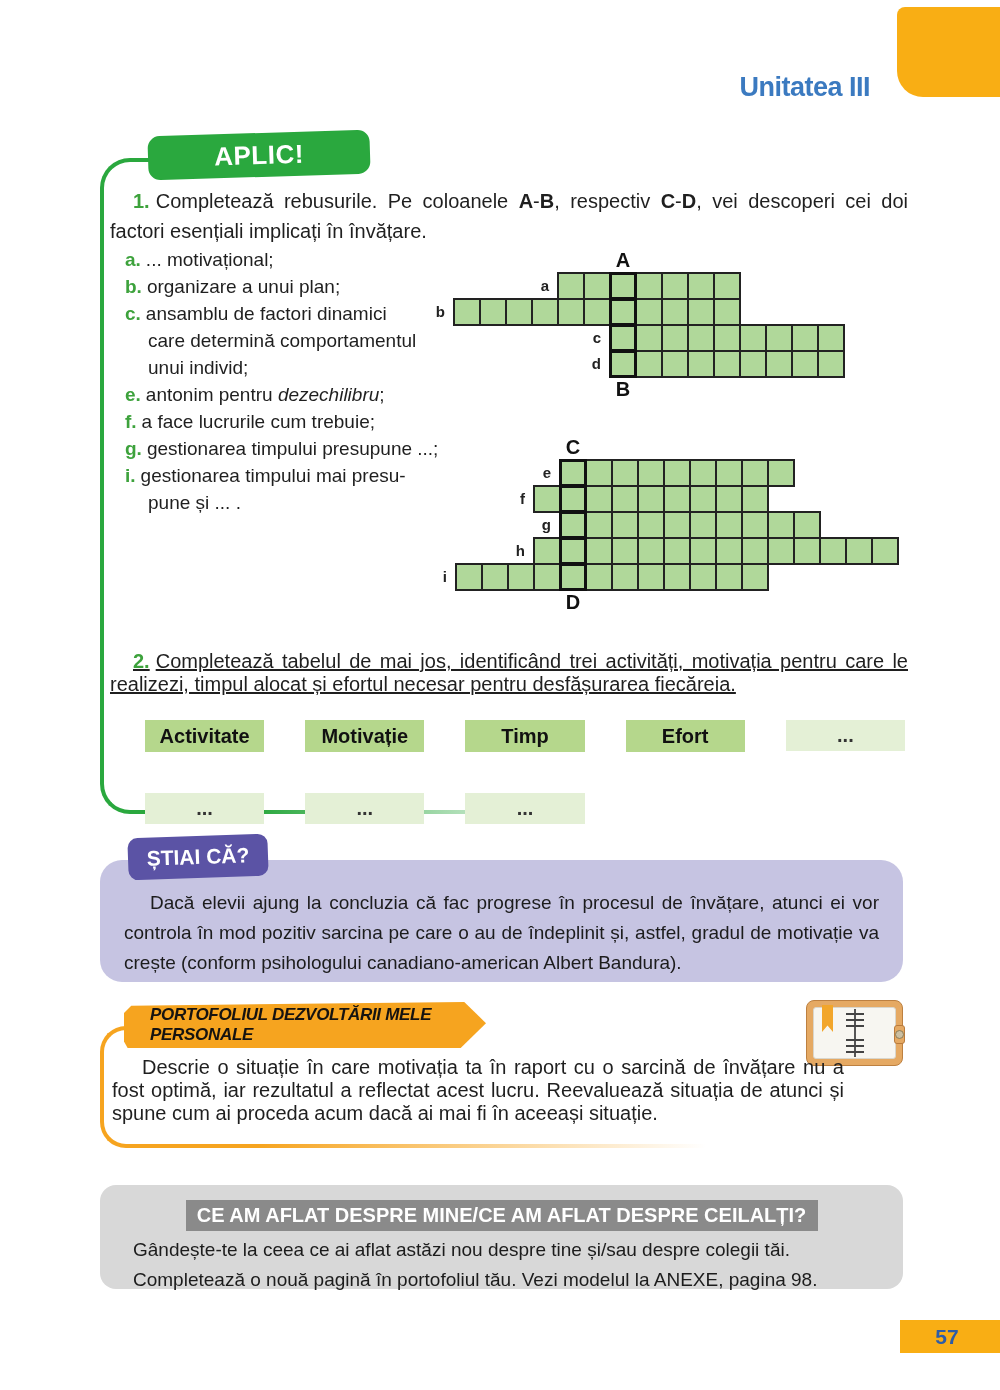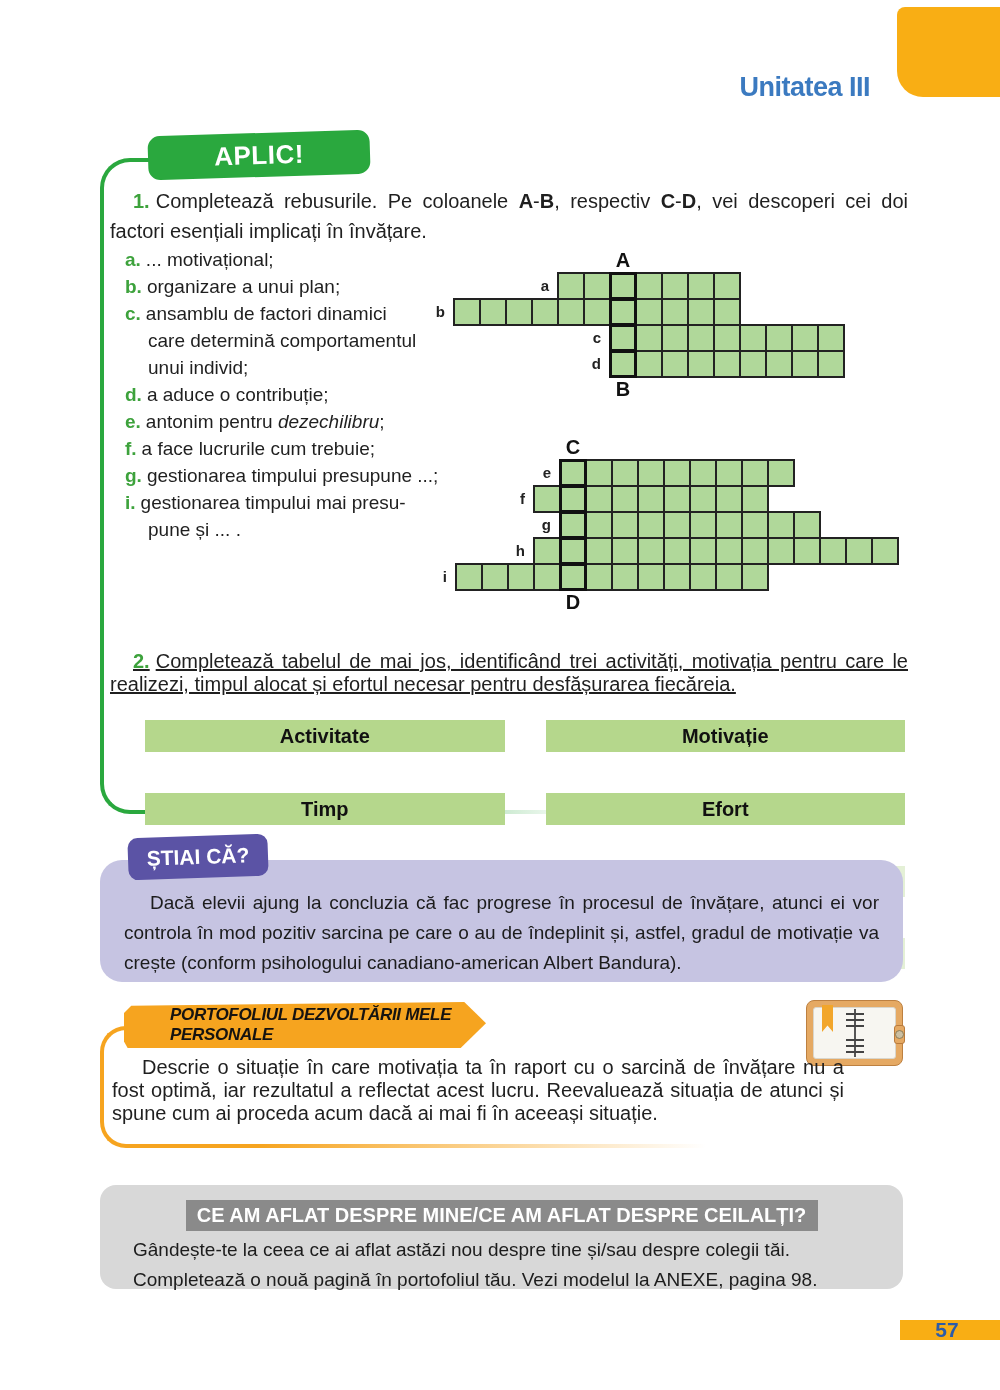--- a/index.html
+++ b/index.html
@@ -31,54 +31,54 @@
   .xword-1{left:453px;top:250px;width:400px;height:160px;}
   .xword-2{left:455px;top:437px;width:460px;height:186px;}
   .xword-row{position:absolute;display:flex;}
   .cell{width:28px;height:28px;background:#b0d89a;border:2px solid #222;box-sizing:border-box;flex:none;}
   .cell + .cell{margin-left:-2px;}
   .cell.key{border-width:3px;border-color:#111;position:relative;z-index:1;}
   .xword-row-label{position:absolute;left:-28px;width:20px;text-align:right;font-size:15px;font-weight:700;line-height:28px;color:#222;}
   .xword-col-label{position:absolute;transform:translateX(-50%);font-size:20px;font-weight:700;color:#111;line-height:20px;}
 
   
-  .acttable{position:absolute;left:145px;top:720px;width:760px;display:grid;grid-template-columns:repeat(2,1fr);column-gap:8px;row-gap:5px;gap:41px;}
+  .acttable{position:absolute;left:145px;top:720px;width:760px;display:grid;grid-template-columns:repeat(5,1fr);column-gap:8px;row-gap:5px;gap:41px;}
   .acttable .th{background:#b5d78c;height:32px;display:flex;align-items:center;justify-content:center;font-weight:700;font-size:20px;color:#111;}
   .acttable .td{background:#e4f0d6;height:31px;display:flex;align-items:center;justify-content:center;font-size:20px;font-weight:700;color:#333;}
 
   
   .stiai-banner{left:128px;top:836px;width:140px;height:42px;background:#5b53a5;border-radius:10px;transform:rotate(-2deg);color:#fff;font-weight:700;font-size:21px;}
   .stiai-box{position:absolute;left:100px;top:860px;width:803px;height:122px;background:#c6c4e2;border-radius:22px;}
   .stiai-text{margin:28px 24px 0 24px;font-size:19px;line-height:30px;text-align:justify;text-indent:26px;color:#1c1c1c;}
 
   
   .orange-frame{position:absolute;left:100px;top:1026px;width:52px;height:122px;border-left:4px solid #f6a41f;border-top:4px solid #f6a41f;border-bottom:4px solid #f6a41f;border-radius:26px 0 0 26px;box-sizing:border-box;}
   .orange-fade{position:absolute;left:146px;top:1144px;width:560px;height:4px;background:linear-gradient(to right,#f6a41f 0%,#f6a41f 20%,rgba(246,164,31,0) 100%);}
   .porto-banner{position:absolute;z-index:2;left:124px;top:1002px;width:362px;height:46px;background:#f6a41f;clip-path:polygon(0 24%,2% 8%,94% 0,100% 46%,93% 100%,1% 100%,0 86%);display:flex;align-items:center;}
-  .porto-banner span{padding-left:26px;font-weight:700;font-style:italic;font-size:17px;letter-spacing:-0.3px;color:#161310;margin-left:20px;}
+  .porto-banner span{padding-left:26px;font-weight:700;font-style:italic;font-size:17px;letter-spacing:-0.3px;color:#161310;}
   .porto-text{position:absolute;left:112px;top:1056px;width:732px;font-size:20px;line-height:23px;text-align:justify;text-indent:30px;}
 
   
   .notebook{position:absolute;left:806px;top:1000px;width:97px;height:66px;background:#e5a963;border:1px solid #bd8040;border-radius:8px;box-sizing:border-box;}
   .nb-page{position:absolute;left:6px;top:6px;right:6px;bottom:6px;background:#f7f6f1;border:1px solid #d9d6cc;border-radius:3px;}
   .nb-spine{position:absolute;left:50%;top:8px;bottom:8px;width:2px;margin-left:-1px;background:#555;}
   .nb-rings{position:absolute;left:50%;transform:translateX(-50%);width:18px;height:14px;background:repeating-linear-gradient(to bottom,#444 0 2px,rgba(0,0,0,0) 2px 6px);}
   .nb-rings-top{top:12px;}
   .nb-rings-bottom{bottom:12px;}
   .nb-bookmark{position:absolute;left:15px;top:4px;width:11px;height:27px;background:#f2a62b;clip-path:polygon(0 0,100% 0,100% 100%,50% 76%,0 100%);}
   .nb-clasp{position:absolute;right:-3px;top:24px;width:9px;height:17px;background:#e5a963;border:1px solid #b97b3c;border-radius:3px;}
   .nb-clasp::after{content:"";position:absolute;left:0;top:4px;width:7px;height:7px;background:#cbbfa2;border:1px solid #8c7c55;border-radius:50%;}
 
   
   .reflect-box{position:absolute;left:100px;top:1185px;width:803px;height:104px;background:#d8d8d8;border-radius:16px;}
   .reflect-banner{margin:15px auto 0 auto;width:632px;height:31px;background:#8a8a8a;color:#fff;font-weight:700;font-size:20px;display:flex;align-items:center;justify-content:center;}
   .reflect-line{margin-top:8px;padding-left:33px;font-size:19px;line-height:22px;color:#1c1c1c;}
 
   
-  .page-num{position:absolute;left:900px;top:1320px;width:100px;height:20px;background:#f9ae14;display:flex;align-items:center;justify-content:center;padding-right:6px;box-sizing:border-box;}
+  .page-num{position:absolute;left:900px;top:1320px;width:100px;height:33px;background:#f9ae14;display:flex;align-items:center;justify-content:center;padding-right:6px;box-sizing:border-box;}
   .page-num span{color:#2d5ca8;font-weight:700;font-size:21px;}
 </style>
 </head>
 <body>
 
 <div class="page">
 
   <div class="corner-tab"></div>
   <div class="unit-label">Unitatea III</div>
 
@@ -87,21 +87,20 @@
   <div class="banner aplic-banner">
     <span>APLIC!</span>
   </div>
 
   <div class="ex-intro ex1-intro"><span class="num">1.</span><span>Completează rebusurile. Pe coloanele </span><b>A</b><span>-</span><b>B</b><span>, respectiv </span><b>C</b><span>-</span><b>D</b><span>, vei descoperi cei doi factori esențiali implicați în învățare.</span></div>
 
   <div id="clue-list" class="clue-list">
       <div class="clue"><span class="clue-letter">a.</span><span>... motivațional;</span></div>
       <div class="clue"><span class="clue-letter">b.</span><span>organizare a unui plan;</span></div>
       <div class="clue"><span class="clue-letter">c.</span><span>ansamblu de factori dinamici</span><br><span>care determină comportamentul</span><br><span>unui individ;</span></div>
-      <div class="clue"><span class="clue-letter">d.</span><span>a aduce o contribuție;</span></div>
       <div class="clue"><span class="clue-letter">e.</span><span>antonim pentru </span><i>dezechilibru</i><span>;</span></div>
       <div class="clue"><span class="clue-letter">f.</span><span>a face lucrurile cum trebuie;</span></div>
       <div class="clue"><span class="clue-letter">g.</span><span>gestionarea timpului presupune ...;</span></div>
       <div class="clue"><span class="clue-letter">i.</span><span>gestionarea timpului mai presu-</span><br><span>pune și ... .</span></div>
     </div>
 
   <div class="xword xword-1">
       <div class="xword-col-label" style="left: 170px; top: 0px;">A</div>
       <div class="xword-row" style="left: 104px; top: 22px;">
         <span class="xword-row-label">a</span>

